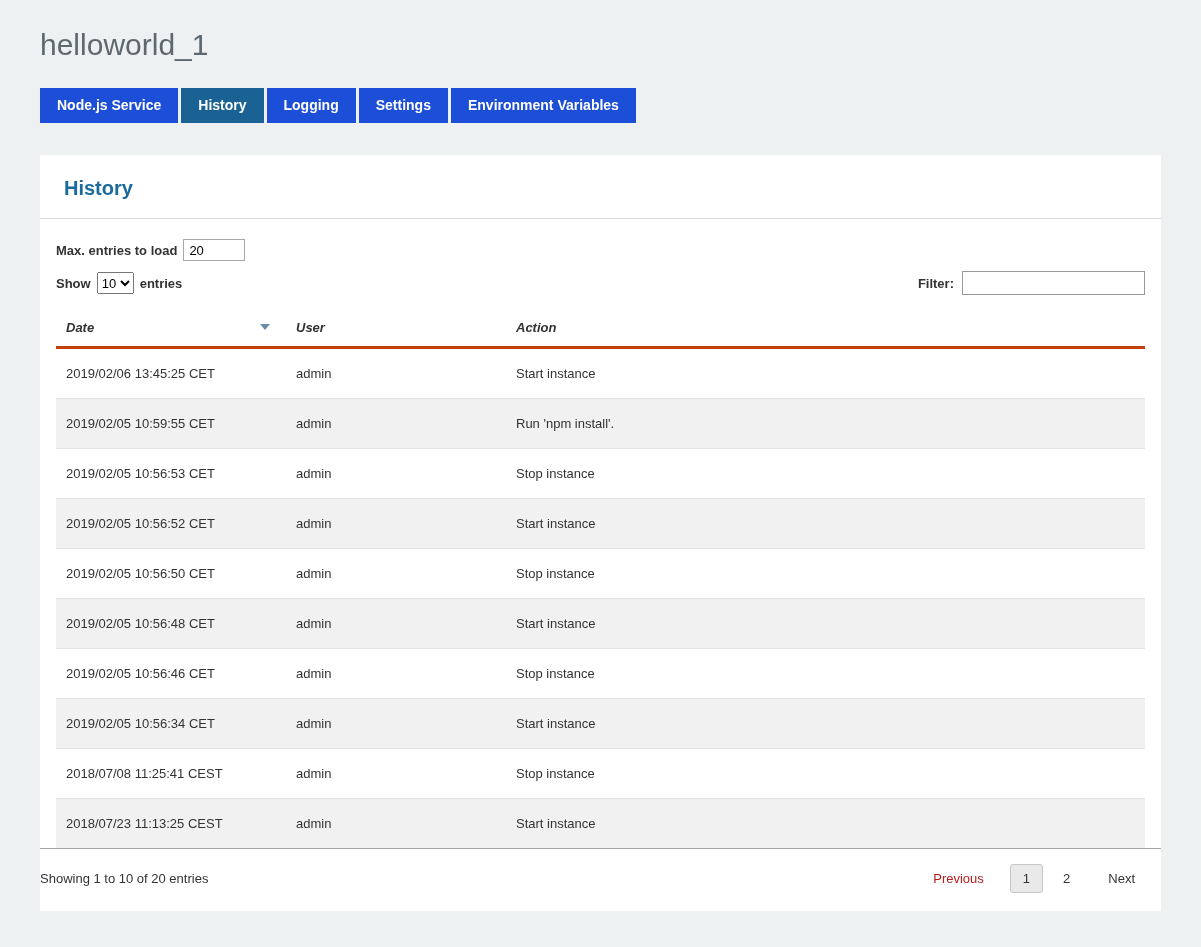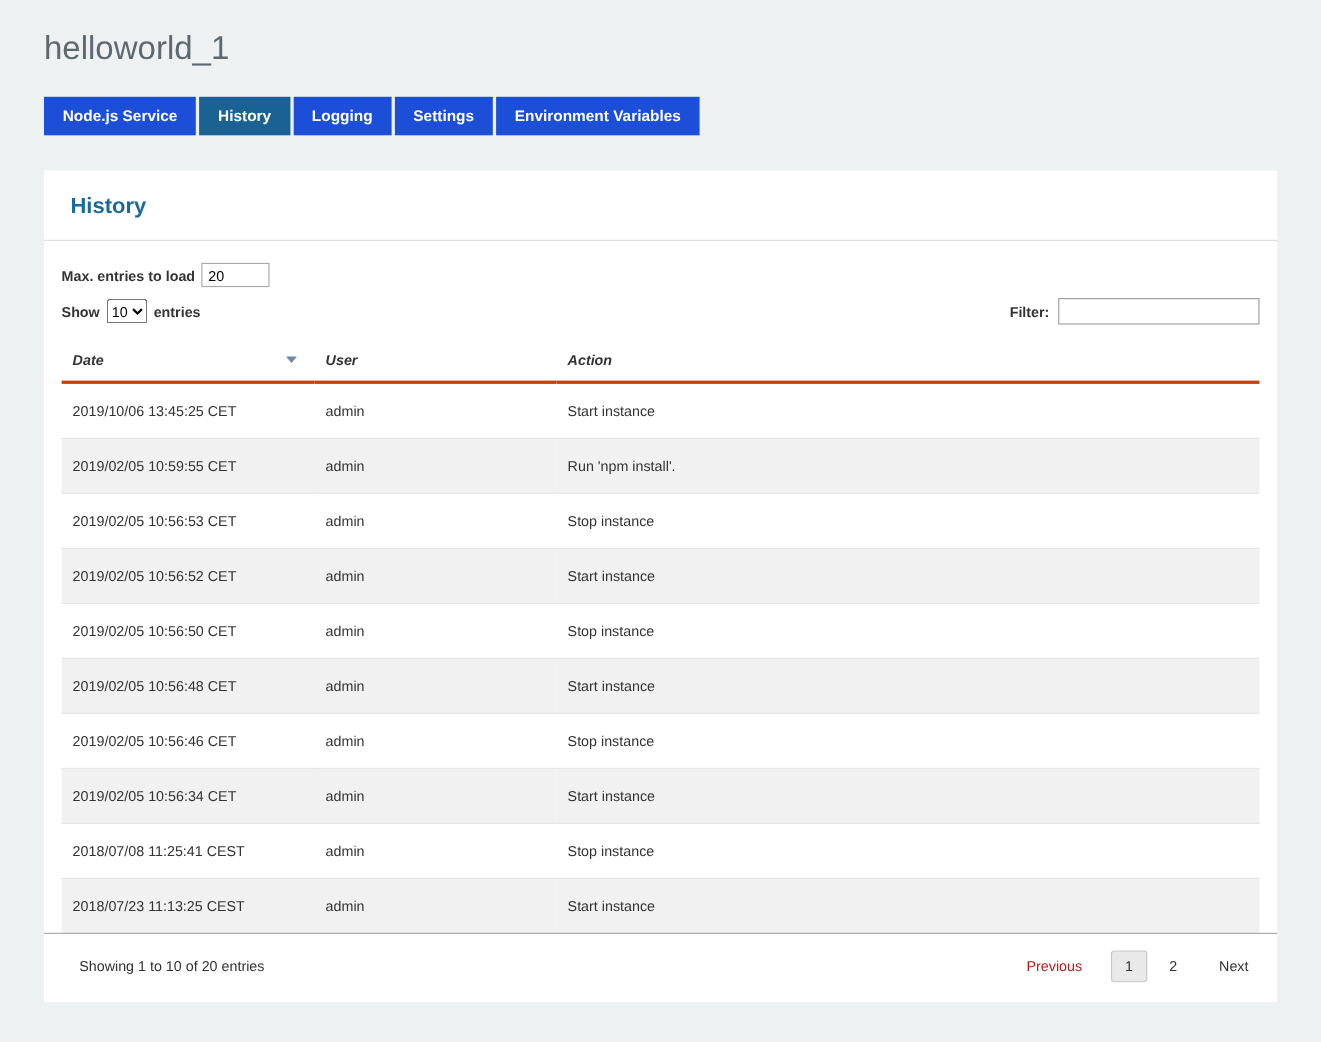--- a/index.html
+++ b/index.html
@@ -149,21 +149,21 @@
   table.history-table tr:nth-child(even) td {
     background: #f1f1f1;
   }
 
   
   .card-footer {
     border-top: 1px solid #a5a5a5;
     display: flex;
     align-items: center;
     justify-content: space-between;
-    padding: 15px 16px 18px 32px;
+    padding: 15px 16px 18px 0;
   }
   .showing-summary {
     font-size: 13px;
     color: #333;
   }
   .pagination {
     display: flex;
     align-items: center;
     font-size: 13px;
   }
@@ -243,21 +243,21 @@
             <th class="col-user">
               <span>User</span>
             </th>
             <th class="col-action">
               <span>Action</span>
             </th>
           </tr>
         </thead>
         <tbody>
           <tr>
-            <td>2019/10/06 13:45:25 CET</td>
+            <td>2019/02/06 13:45:25 CET</td>
             <td>admin</td>
             <td>Start instance</td>
           </tr>
           <tr>
             <td>2019/02/05 10:59:55 CET</td>
             <td>admin</td>
             <td>Run 'npm install'.</td>
           </tr>
           <tr>
             <td>2019/02/05 10:56:53 CET</td>

